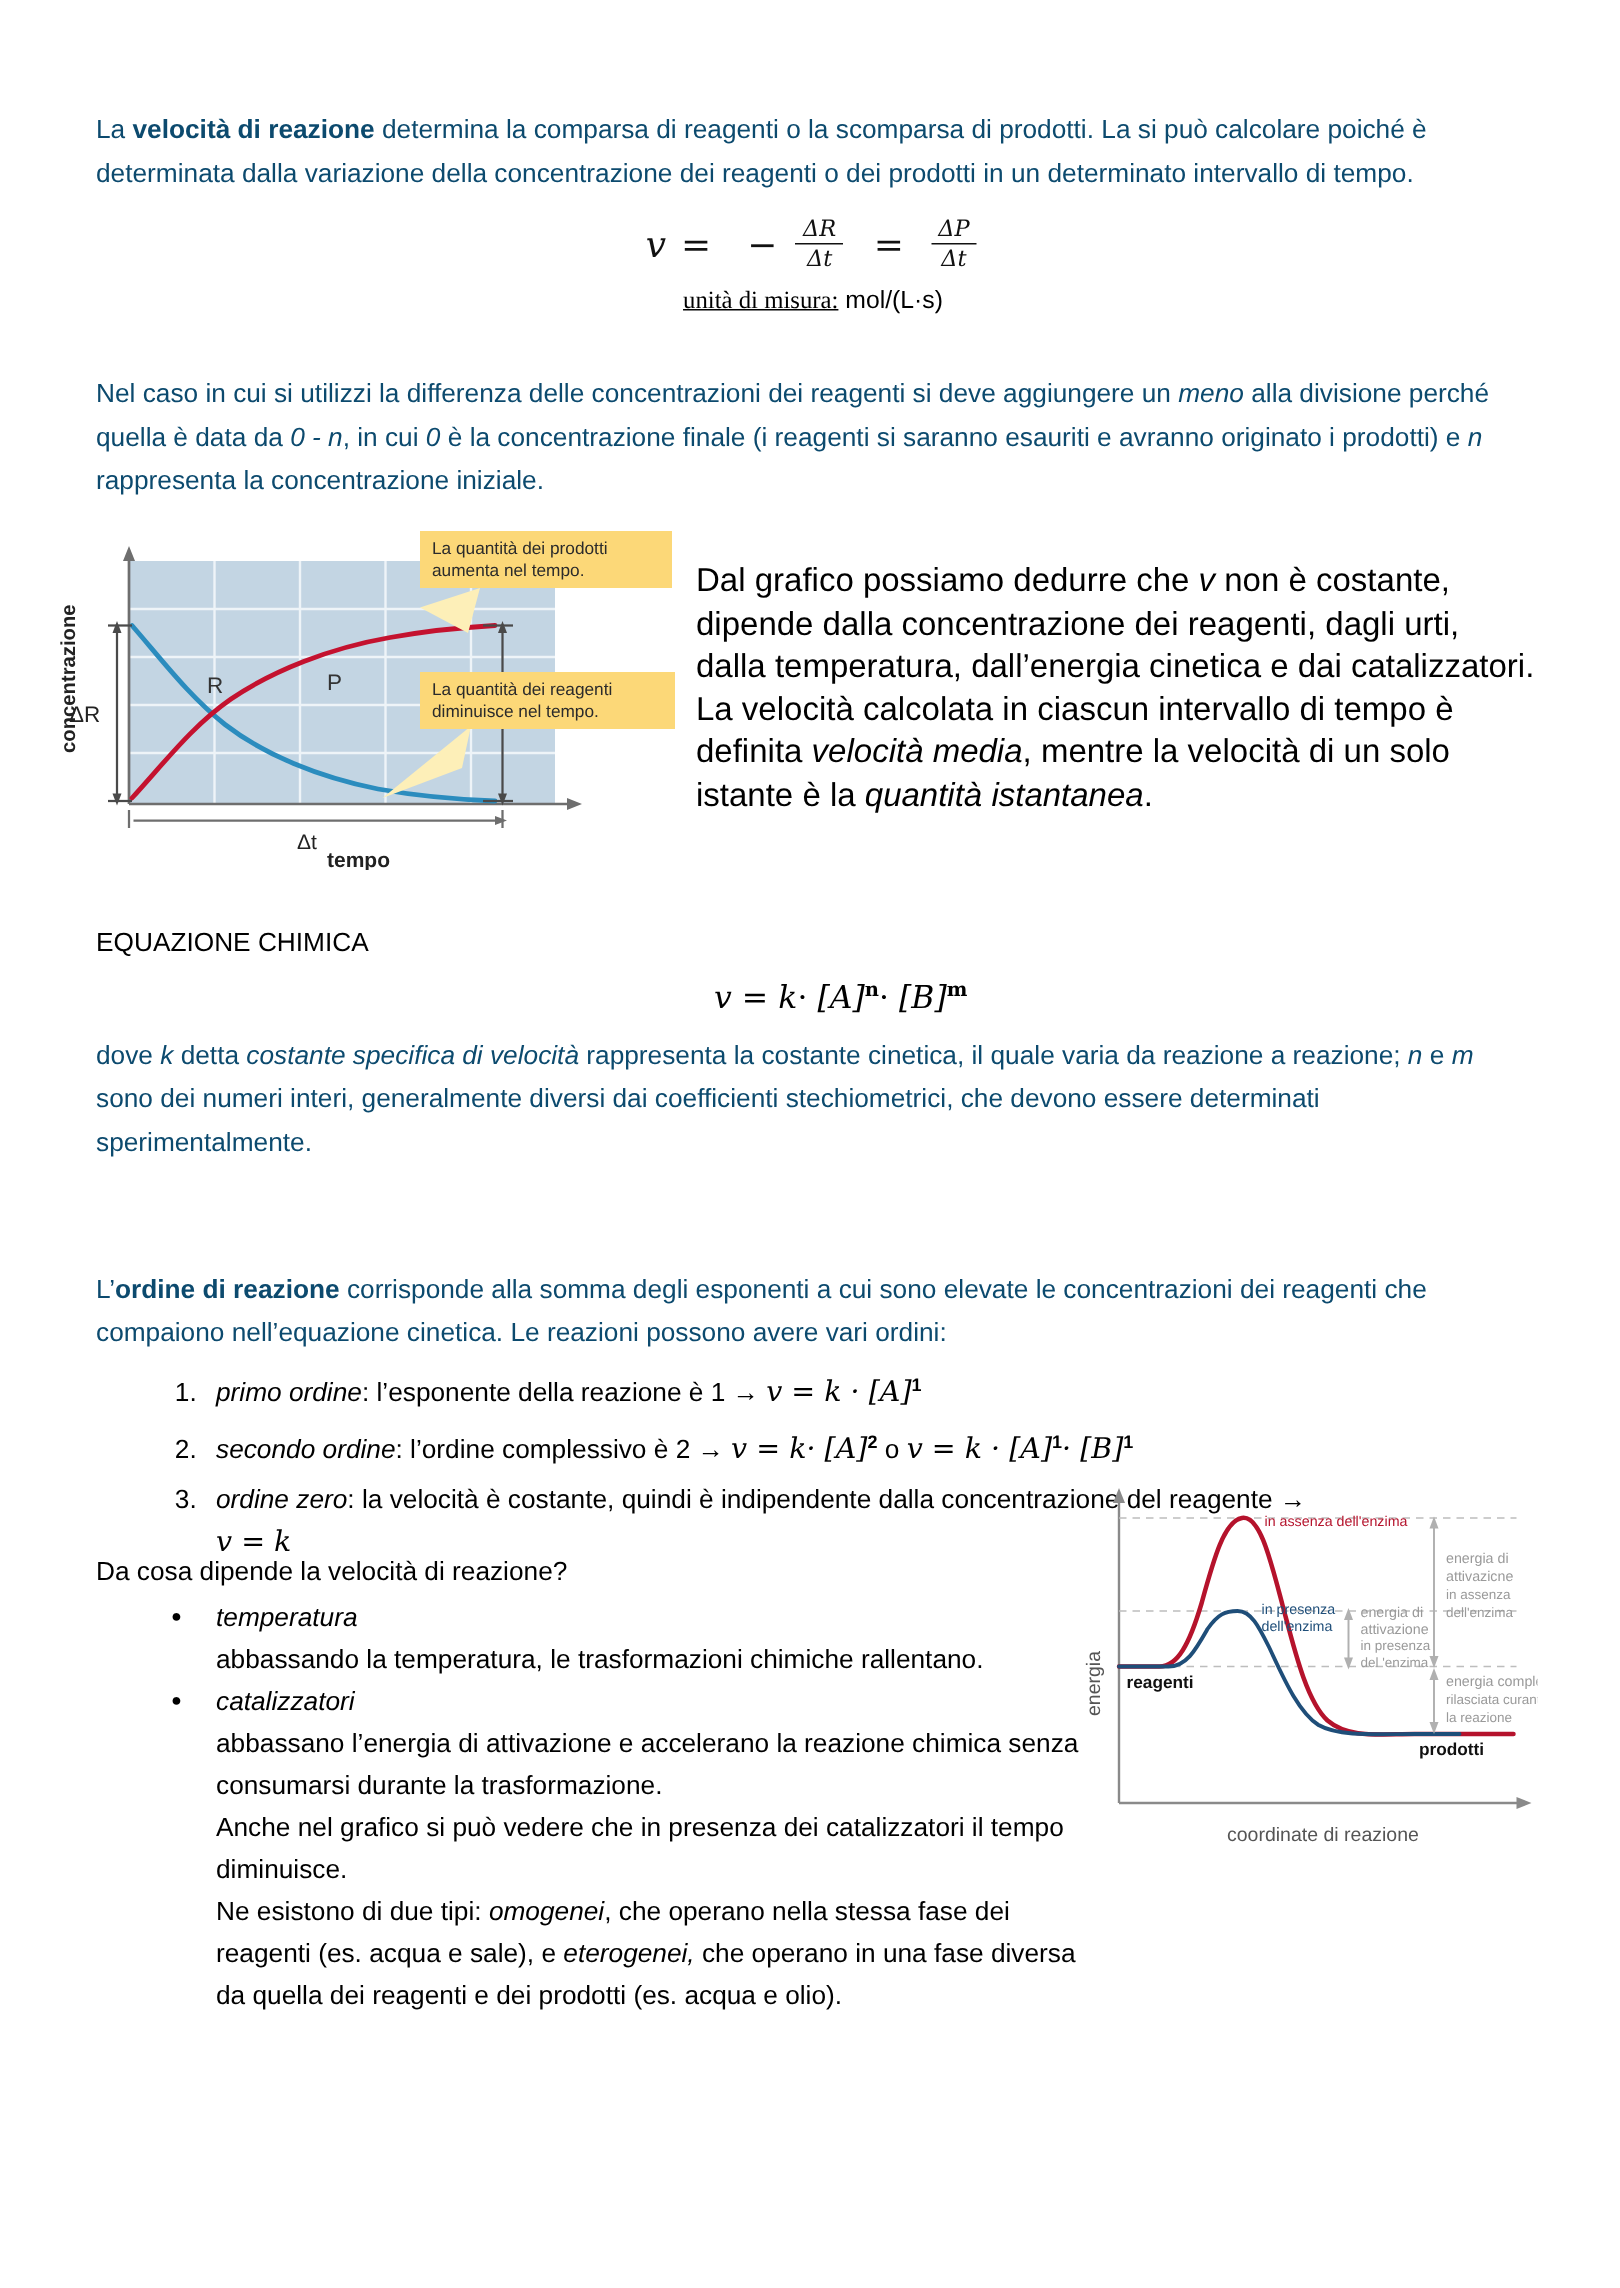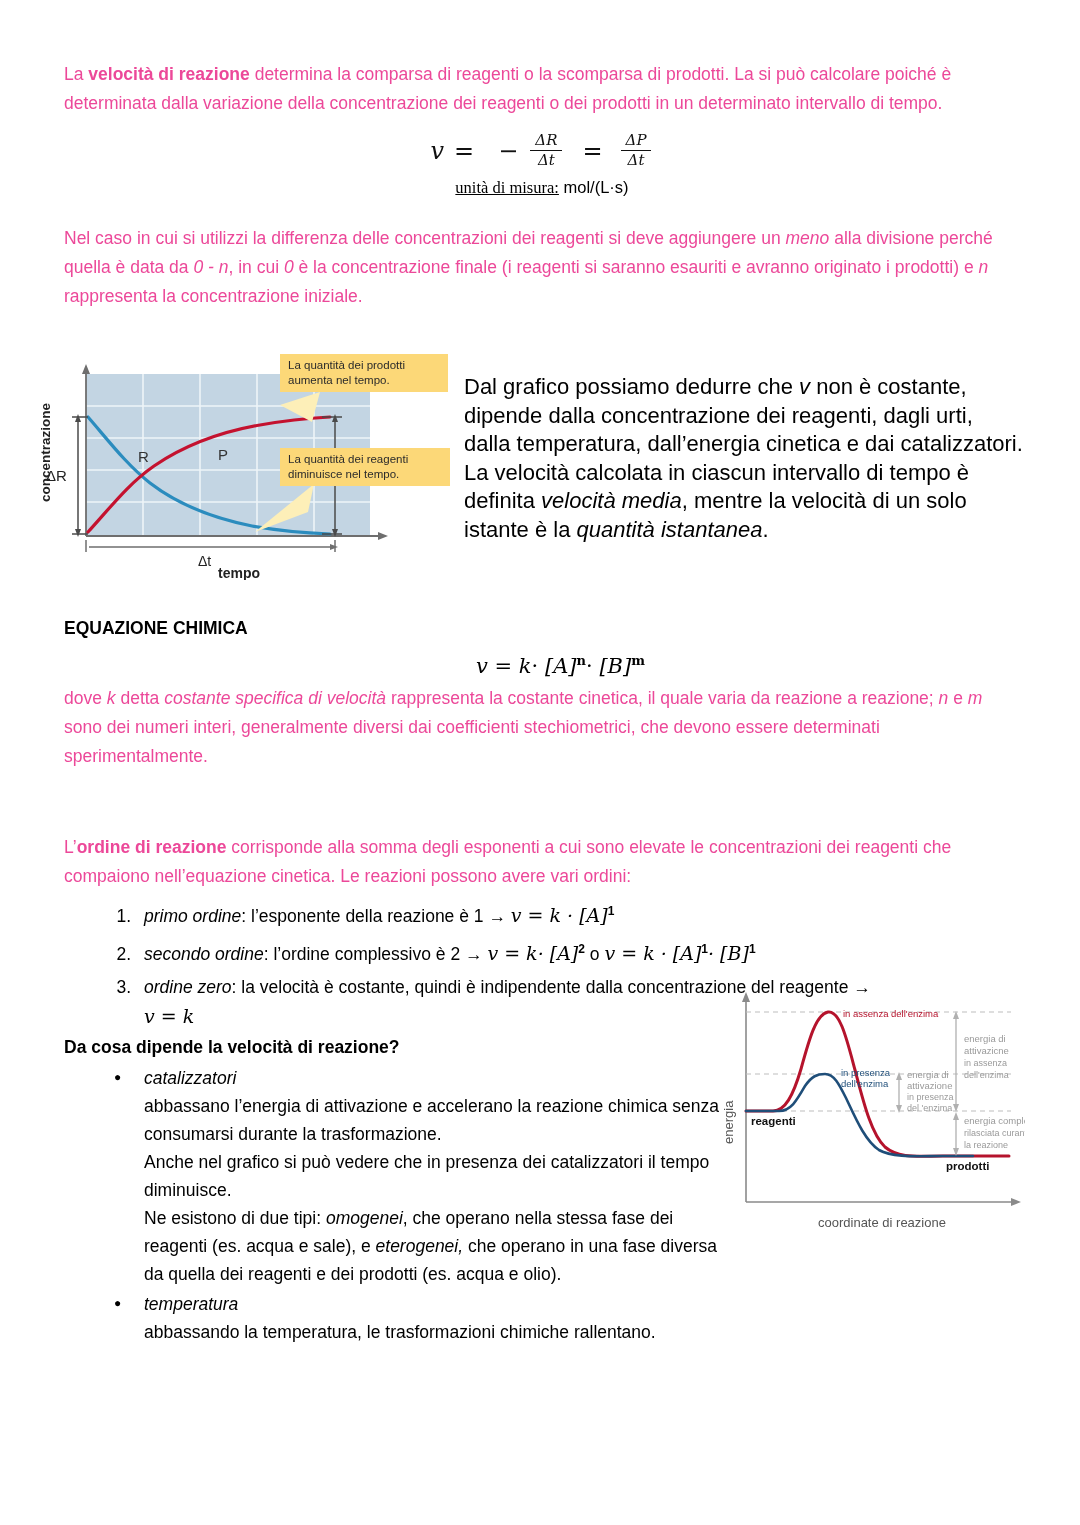--- a/index.html
+++ b/index.html
@@ -22,25 +22,25 @@
     height: 1525px;
     padding: 0;
   }
   .content {
     position: absolute;
     left: 64px;
     top: 60px;
     width: 956px;
   }
   p.para {
-    margin: 0 0 0 0;
+    margin: 12px 0 0 0;
     font-size: 17.5px;
     line-height: 29px;
     text-align: left;
-    color: #ec4899;
+    color: #0c4a6e;
   }
   .b { font-weight: bold; }
   .i { font-style: italic; }
   .spacer-24 { height: 24px; }
 
   
   .formula-block {
     text-align: center;
     margin: 14px 0 2px 0;
   }
@@ -137,21 +137,21 @@
   }
   ul.fattori > li::before {
     content: "\25CF";
     position: absolute;
     left: -22px;
     top: -1px;
     font-size: 12px;
   }
   h3.section-title {
     font-size: 17.5px;
-    font-weight: bold;
+    font-weight: normal;
     margin: 0;
     line-height: 29px;
   }
 </style>
 </head>
 <body>
 
 <div class="page">
 
   <div class="content">
@@ -287,30 +287,30 @@
 
       <li><span class="i">secondo ordine</span><span>: l’ordine complessivo è 2 → </span><span class="math-inline">v = k· [A]</span><sup class="exp" style="font-size:12px">2</sup><span> o </span><span class="math-inline">v = k · [A]</span><sup class="exp" style="font-size:12px">1</sup><span class="math-inline">· [B]</span><sup class="exp" style="font-size:12px">1</sup></li>
 
       <li><span class="i">ordine zero</span><span>: la velocità è costante, quindi è indipendente dalla concentrazione del reagente →</span><br><span class="math-inline">v = k</span></li>
     </ol>
   </div>
 
   <div style="position:absolute; left:64px; top:1033px; width:660px;">
     <h3 class="section-title">Da cosa dipende la velocità di reazione?</h3>
     <ul class="fattori">
+      <li style="margin-top:2px">
+        <span class="i">temperatura</span><br>
+        <span>abbassando la temperatura, le trasformazioni chimiche rallentano.</span>
+      </li>
       <li>
         <span class="i">catalizzatori</span><br>
         <span style="white-space:pre-line">abbassano l’energia di attivazione e accelerano la reazione chimica senza consumarsi durante la trasformazione.
 Anche nel grafico si può vedere che in presenza dei catalizzatori il tempo diminuisce.</span><br>
         <span>Ne esistono di due tipi: </span><span class="i">omogenei</span><span>, che operano nella stessa fase dei reagenti (es. acqua e sale), e </span><span class="i">eterogenei,</span><span> che operano in una fase diversa da quella dei reagenti e dei prodotti (es. acqua e olio).</span>
       </li>
-      <li style="margin-top:2px">
-        <span class="i">temperatura</span><br>
-        <span>abbassando la temperatura, le trasformazioni chimiche rallentano.</span>
-      </li>
     </ul>
   </div>
 
   <div class="chart2-wrap">
     <svg width="312" height="252" viewBox="0 0 312 252">
 
       <g stroke="#8a8a8a" stroke-width="1.6" fill="none">
         <line x1="33" y1="218" x2="33" y2="16"></line>
         <line x1="33" y1="218" x2="300" y2="218"></line>
       </g>

